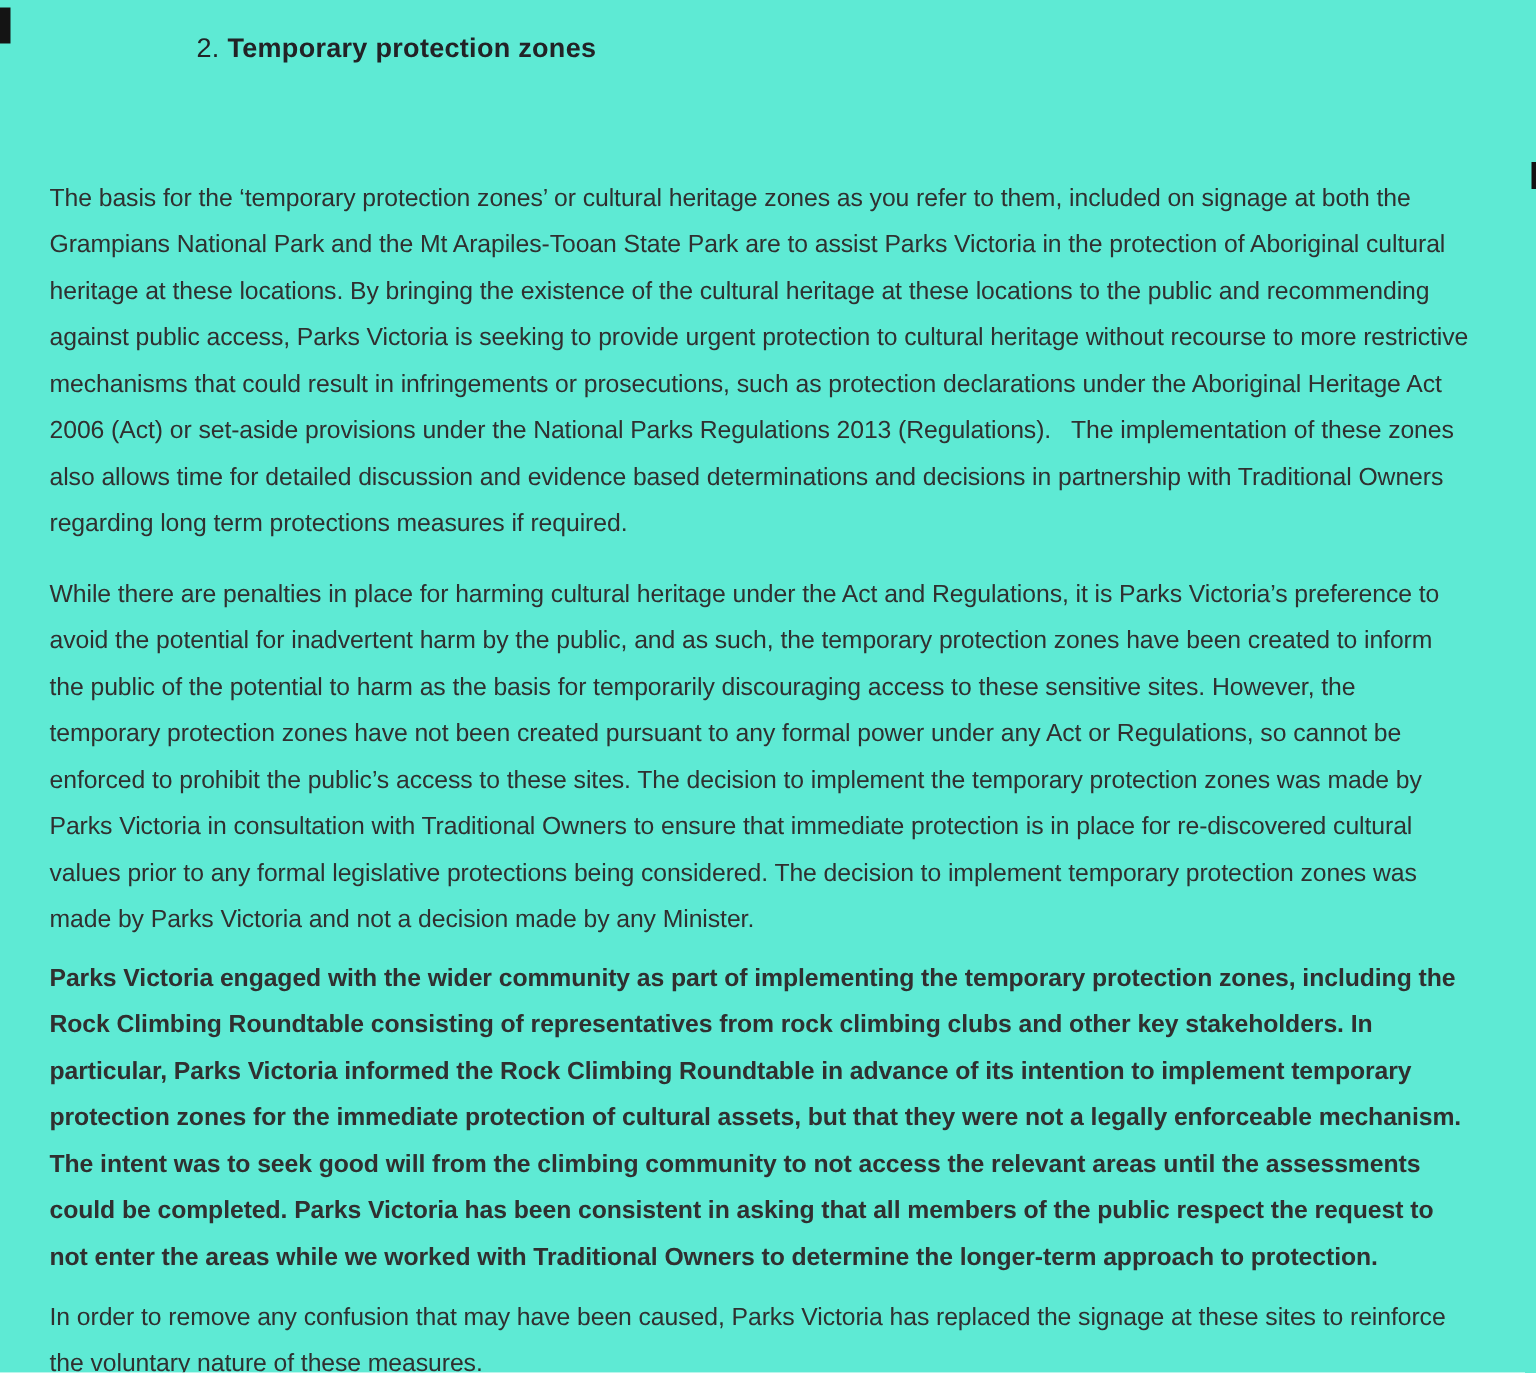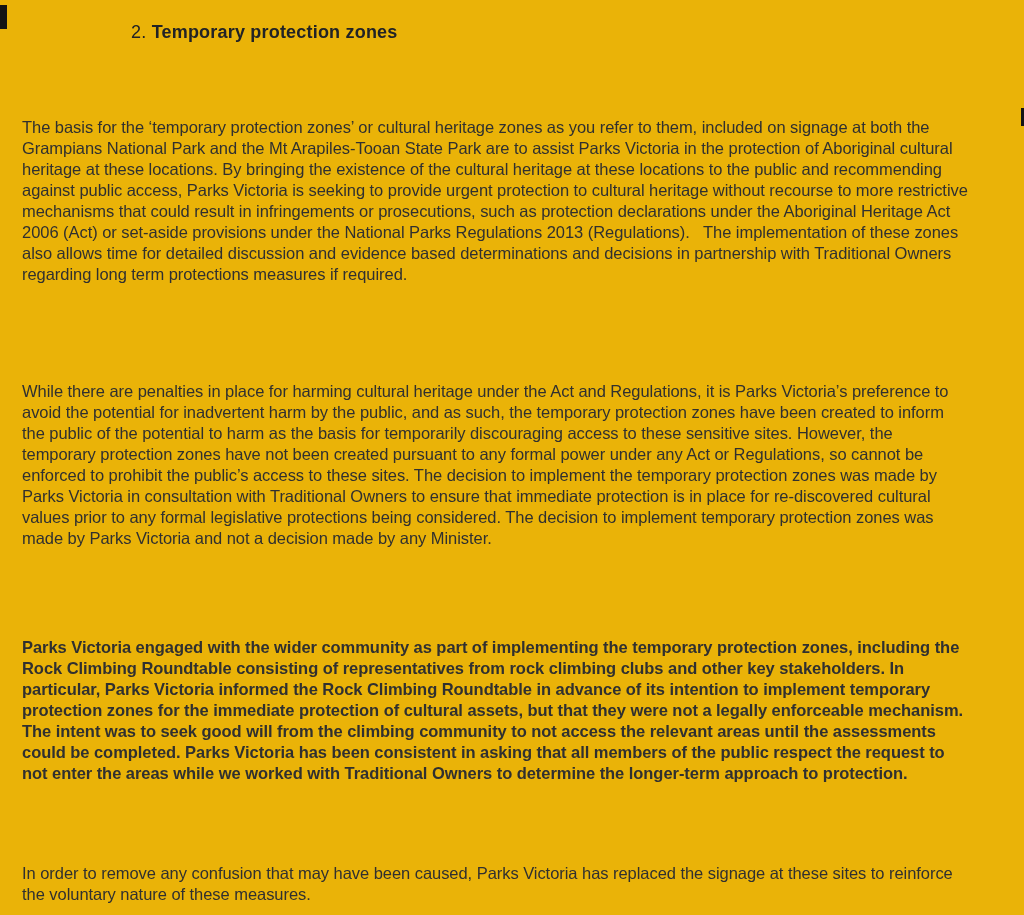--- a/index.html
+++ b/index.html
@@ -5,41 +5,41 @@
   html, body {
     margin: 0;
     padding: 0;
     background: #ffffff;
     font-family: "Liberation Sans", "DejaVu Sans", sans-serif;
   }
   .page {
     position: relative;
     width: 1024px;
     height: 915px;
-    background: #eab308;
+    background: #5eead4;
     overflow: hidden;
     color: #2e2e2e;
   }
   .heading {
     position: absolute;
     left: 131px;
     top: 22px;
     font-size: 18px;
     color: #222326;
     letter-spacing: 0.2px;
     white-space: nowrap;
   }
   .heading .num { font-weight: 400; }
   .heading .title { font-weight: 700; }
   .para {
     position: absolute;
-    left: 22px;
+    left: 33px;
     width: 948px;
     font-size: 16.5px;
-    line-height: 21px;
+    line-height: 31px;
     color: #303030;
     white-space: pre-wrap;
     letter-spacing: -0.05px;
   }
   #para-1 { top: 100px; }
   #para-2 { top: 364px; }
   #para-3 { top: 620px; font-weight: bold; }
   #para-4 { top: 846px; }
   .artifact {
     position: absolute;

